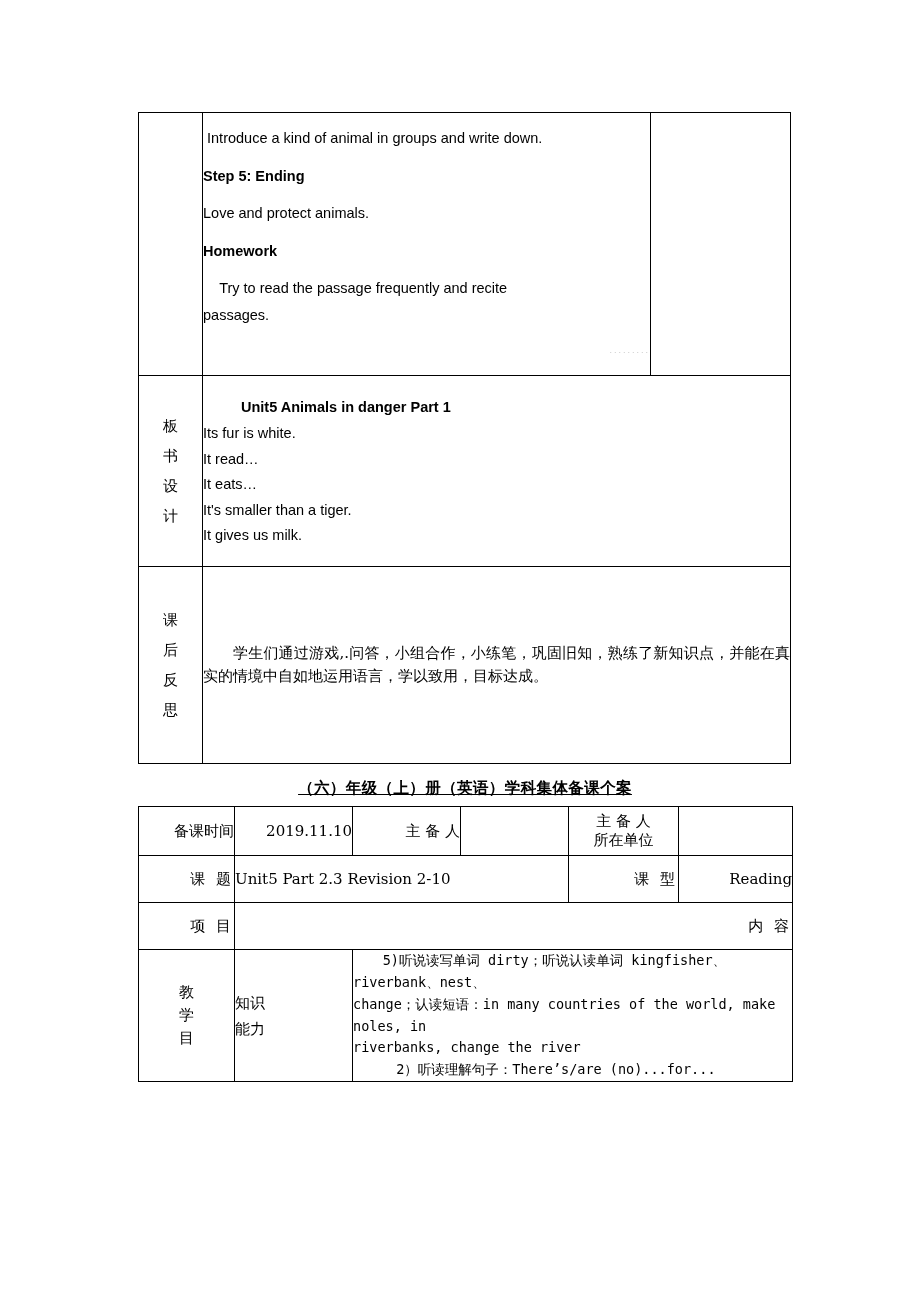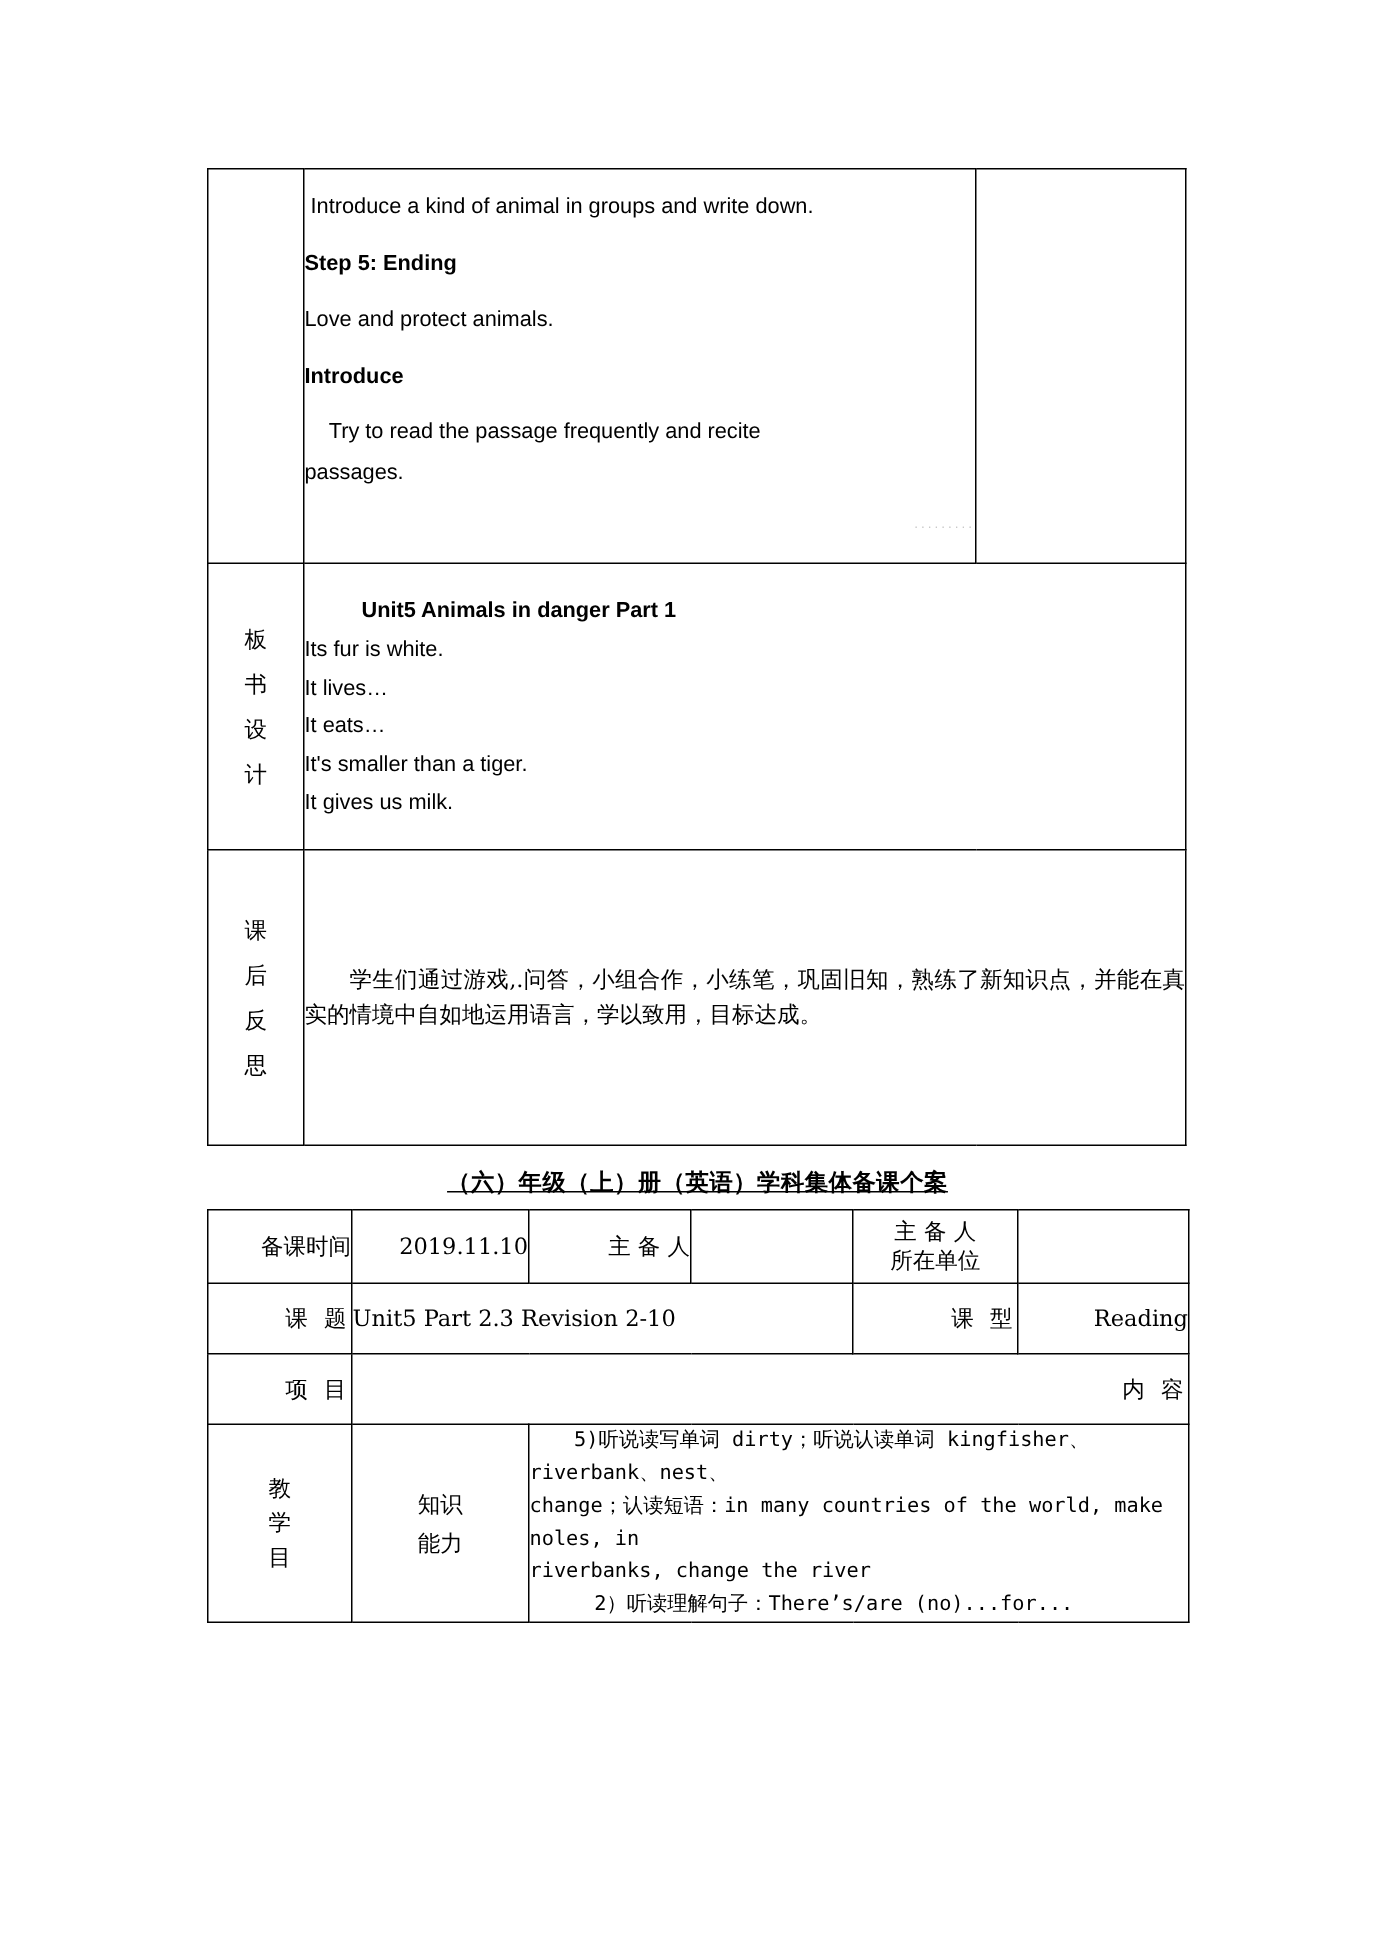--- a/index.html
+++ b/index.html
@@ -153,21 +153,20 @@
 
   .obj-vlabel {
     text-align: center;
     font-family: "DejaVu Serif", "Liberation Serif", serif;
     font-size: 15px;
     line-height: 23px;
     width: 34px;
   }
   .obj-vlabel span { display: block; }
   .obj-sublabel {
-    text-align: center;
     font-family: "DejaVu Serif", "Liberation Serif", serif;
     font-size: 15px;
     line-height: 26px;
     width: 50px;
   }
   .obj-sublabel span { display: block; }
 
   .obj-body {
     padding: 4px 6px 4px 6px;
     vertical-align: top;
@@ -200,41 +199,41 @@
       <col class="t1-main-col">
       <col class="t1-right-col">
     </colgroup>
     <tbody>
       <tr>
         <td class="vlabel" style="height:262px;"></td>
         <td class="content-cell">
           <p class="para"> Introduce a kind of animal in groups and write down.</p>
           <p class="para bold">Step 5: Ending</p>
           <p class="para">Love and protect animals.</p>
-          <p class="para bold">Introduce</p>
+          <p class="para bold">Homework</p>
           <p class="para tight">    Try to read the passage frequently and recite</p>
           <p class="para">passages.</p>
           <div style="text-align:right;margin-top:-6px;">
             <span class="dots">.........</span>
           </div>
         </td>
         <td class="content-cell"></td>
       </tr>
 
       <tr>
         <td class="vlabel" style="height:190px;">
           <span>板</span>
           <span>书</span>
           <span>设</span>
           <span>计</span>
         </td>
         <td class="blackboard-cell" colspan="2">
           <p class="bb-title">Unit5 Animals in danger Part 1</p>
           <p class="bb-line">Its fur is white.</p>
-          <p class="bb-line">It lives…</p>
+          <p class="bb-line">It read…</p>
           <p class="bb-line">It eats…</p>
           <p class="bb-line">It's smaller than a tiger.</p>
           <p class="bb-line">It gives us milk.</p>
         </td>
       </tr>
 
       <tr>
         <td class="vlabel" style="height:196px;">
           <span>课</span>
           <span>后</span>

